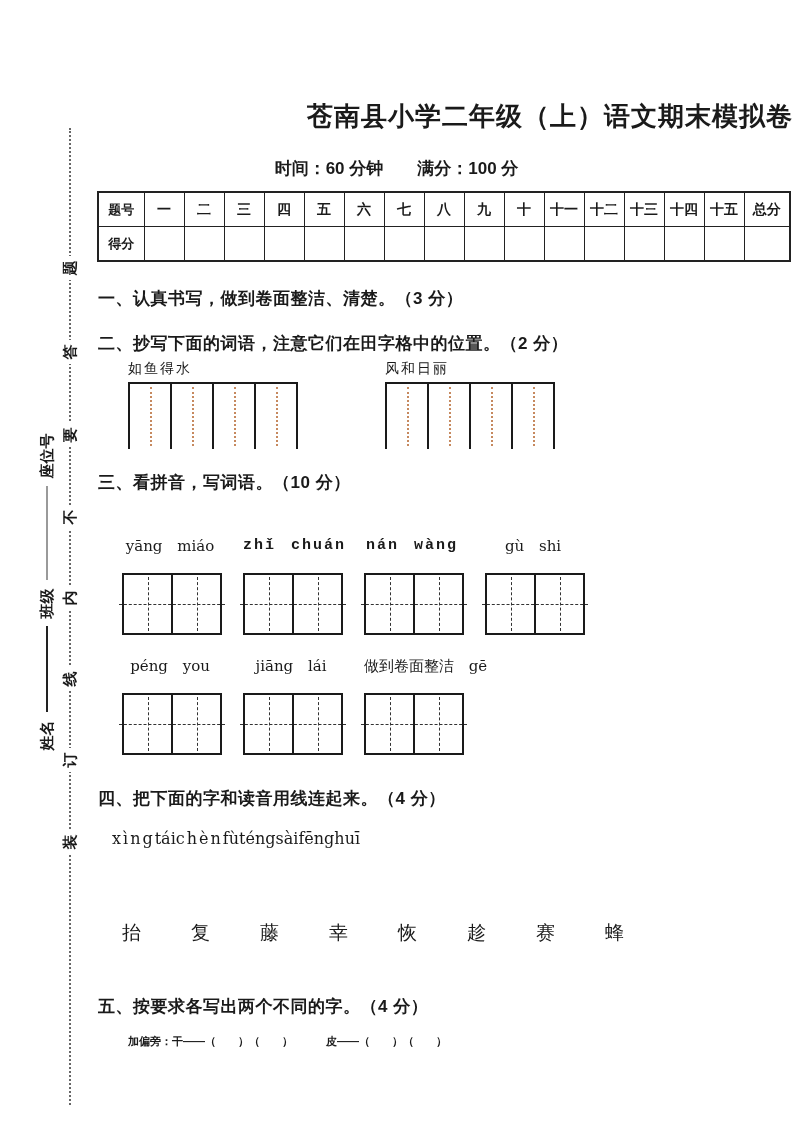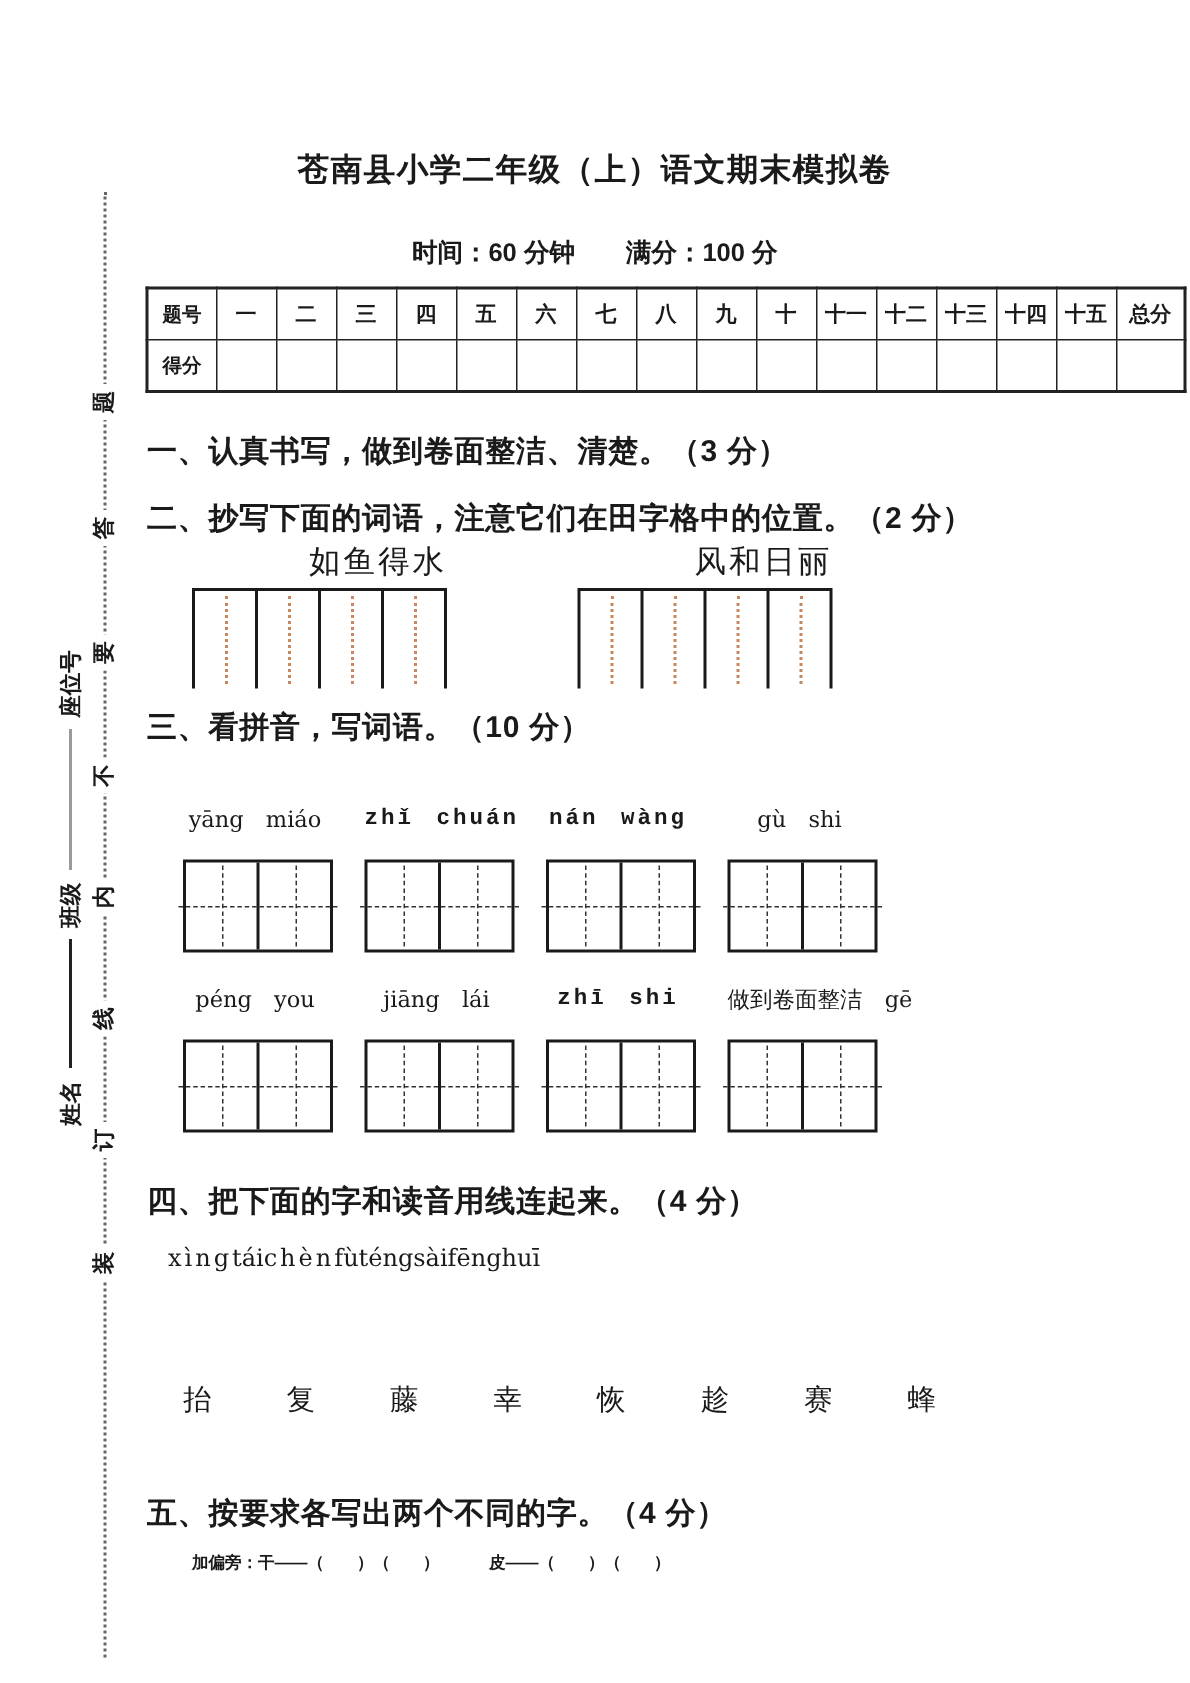--- a/index.html
+++ b/index.html
@@ -20,39 +20,39 @@
     text-align:center;transform:rotate(-90deg);font-size:15px;font-weight:bold;
     background:#fff;}
   .margin-labels{position:absolute;left:-136px;top:579px;width:366px;height:26px;
     transform:rotate(-90deg);display:flex;align-items:center;justify-content:center;
     gap:8px;font-size:15px;font-weight:bold;white-space:nowrap;}
   .blank-line{height:0;}
   .blank-dark{width:86px;border-top:2px solid #222;}
   .blank-gray{width:94px;border-top:2px solid #9a9a9a;}
 
   
-  .page-title{position:absolute;left:0;right:0;top:99px;text-align:center;
-    font-size:21px;letter-spacing:1px;}
+  .page-title{position:absolute;left:0;right:0;top:99px;text-align:right;
+    font-size:26px;letter-spacing:1px;}
   .exam-meta{position:absolute;left:0;right:0;top:157px;text-align:center;
     font-size:17px;}
 
   
   .score-table{position:absolute;left:97px;top:191px;border-collapse:collapse;
     table-layout:fixed;border:2px solid #222;}
   .score-table td{border:1px solid #222;height:33px;text-align:center;
     vertical-align:middle;font-weight:bold;font-size:14px;padding:0;}
   .score-table td.hdr{font-size:13px;}
   .col-hdr{width:46px;} .col-num{width:40px;}
 
   
-  .q-heading{position:absolute;left:98px;font-size:20px;letter-spacing:.5px;white-space:nowrap;}
+  .q-heading{position:absolute;left:98px;font-size:17px;letter-spacing:.5px;white-space:nowrap;}
 
   
   .q2-group{position:absolute;top:360px;width:170px;}
-  .q2-word{text-align:right;font-size:21px;letter-spacing:2px;margin-bottom:4px;}
+  .q2-word{text-align:left;font-size:14px;letter-spacing:2px;margin-bottom:4px;}
   .tzg4{display:flex;border-top:2px solid #1a1a1a;height:65px;}
   .tzg4 .c4{width:41px;position:relative;border-left:2px solid #1a1a1a;}
   .tzg4 .c4:last-child{border-right:2px solid #1a1a1a;}
   .tzg4 .c4::after{content:"";position:absolute;left:50%;top:3px;bottom:3px;
     border-left:2px dotted #c6895f;}
 
   
   .q3-row{position:absolute;left:122px;display:flex;}
   .q3-unit{width:96px;}
   .q3-unit + .q3-unit{margin-left:25px;}
@@ -235,28 +235,20 @@
   </div>
   <div class="q3-unit">
     <div class="q3-py py-serif">jiāng lái</div>
     <div class="tzg2">
       <div class="half"></div>
       <div class="half"></div>
       <div class="hline"></div>
     </div>
   </div>
   <div class="q3-unit">
-    <div class="q3-py py-sans">zhī shi</div>
-    <div class="tzg2">
-      <div class="half"></div>
-      <div class="half"></div>
-      <div class="hline"></div>
-    </div>
-  </div>
-  <div class="q3-unit">
     <div class="q3-py py-serif">做到卷面整洁 gē</div>
     <div class="tzg2">
       <div class="half"></div>
       <div class="half"></div>
       <div class="hline"></div>
     </div>
   </div>
 </div>
 
 <div class="q-heading hei" style="top:787px">四、把下面的字和读音用线连起来。（4 分）</div>

